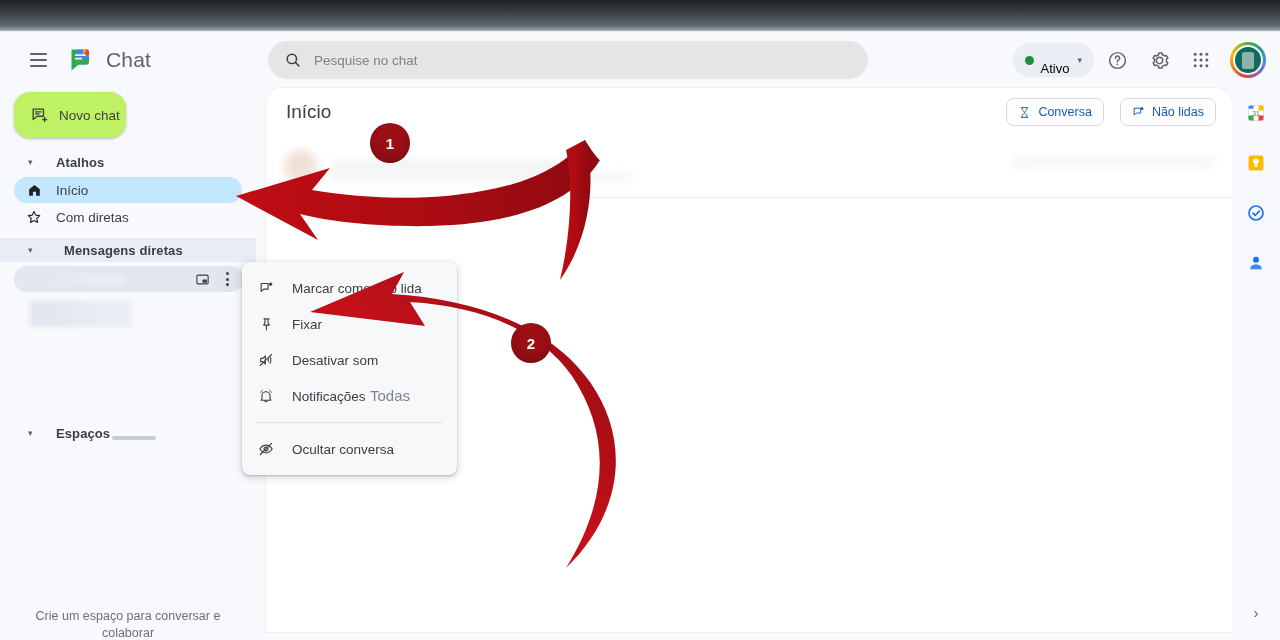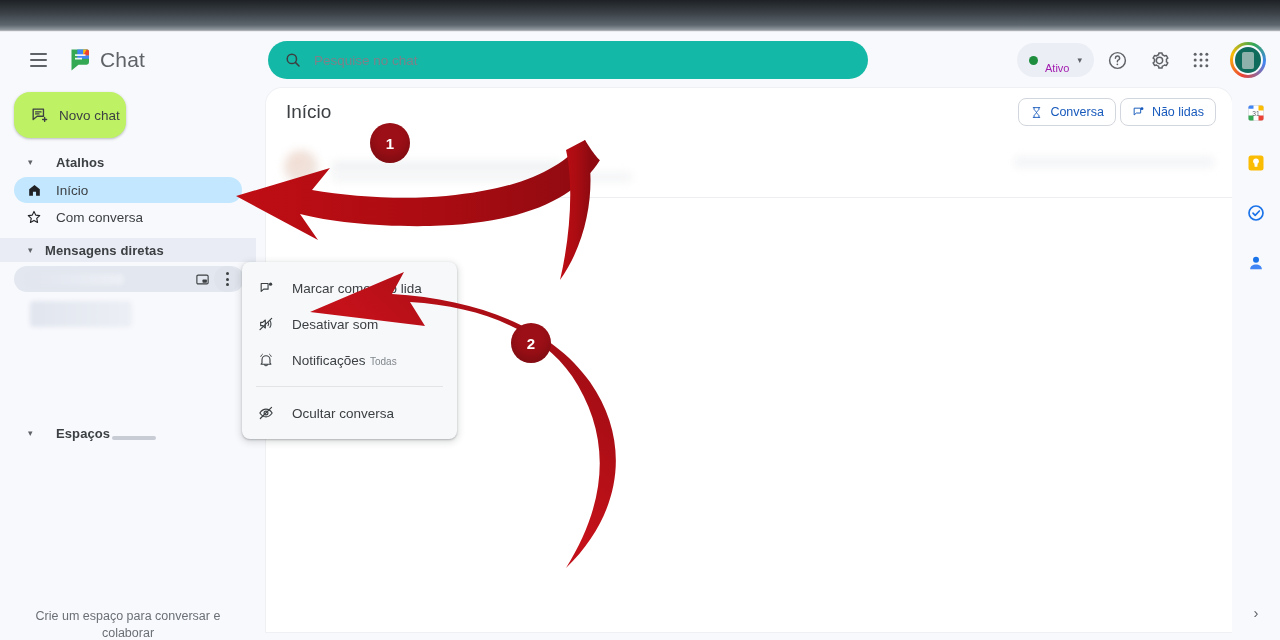--- a/index.html
+++ b/index.html
@@ -26,29 +26,29 @@
     position: absolute; left: 0; top: 32px; width: 1280px; height: 56px;
     background: #f8f9fd;
     display: flex; align-items: center;
   }
   .hamburger {
     width: 40px; height: 40px; margin-left: 18px;
     display: flex; flex-direction: column; justify-content: center; align-items: center; gap: 4px;
     cursor: pointer; border-radius: 50%;
   }
   .hamburger span { display: block; width: 17px; height: 2px; background: #5f6368; border-radius: 1px; }
-  .brand { display: flex; align-items: center; gap: 4px; margin-left: 10px; }
+  .brand { display: flex; align-items: center; gap: 10px; margin-left: 10px; }
   .brand-logo { width: 28px; height: 28px; }
   .brand-name { font-size: 21px; color: #5f6368; letter-spacing: .2px; }
 
   
   .search {
     position: absolute; left: 268px; top: 41px;
     width: 600px; height: 38px;
-    background: #14b8a6; border-radius: 20px;
+    background: #e5e5e5; border-radius: 20px;
     display: flex; align-items: center; padding: 0 16px;
     cursor: text;
   }
   .search svg { flex: none; }
   .search-input {
     border: none; outline: none; background: transparent;
     font-family: "Liberation Sans", sans-serif; font-size: 13.5px;
     color: #3c4043; margin-left: 12px; width: 100%;
   }
   .search-input::placeholder { color: #7d8189; }
@@ -57,21 +57,21 @@
   .appbar-right {
     position: absolute; right: 14px; top: 41px; height: 38px;
     display: flex; align-items: center; gap: 4px;
   }
   .status-chip {
     display: flex; align-items: center; gap: 7px;
     background: #eceef6; border-radius: 18px;
     height: 34px; padding: 0 12px 0 12px; cursor: pointer;
   }
   .status-dot { width: 9px; height: 9px; border-radius: 50%; background: #1e8e3e; }
-  .status-label { font-size: 11px; color: #a21caf; margin-top: 16px; }
+  .status-label { font-size: 13px; color: #000000; margin-top: 16px; }
   .status-caret { font-size: 9px; color: #5f6368; margin-left: 1px; }
   .icon-btn {
     width: 38px; height: 38px; border-radius: 50%;
     display: flex; align-items: center; justify-content: center;
     cursor: pointer;
   }
   .avatar-wrap {
     width: 36px; height: 36px; border-radius: 50%;
     margin-left: 6px; position: relative; cursor: pointer;
     background: conic-gradient(from 200deg, #ea4335, #fbbc04 25%, #34a853 50%, #4285f4 72%, #ea4335 100%);
@@ -114,21 +114,21 @@
     margin: 1px 14px 1px 14px; padding-left: 10px;
     border-radius: 13px; cursor: pointer;
   }
   .nav-item.active { background: #c2e7ff; }
   .nav-icon { width: 20px; display: flex; align-items: center; justify-content: center; color: #202124; }
   .nav-label { font-size: 13.5px; color: #3c4043; margin-left: 12px; }
 
   .dm-header { background: #e9ecf4; height: 24px; display:flex; align-items:center;
                padding-left: 28px; margin-top: 8px; cursor: pointer; }
   .dm-header .caret { width: 14px; }
-  .dm-header .section-title { margin-left: 3px; }
+  .dm-header .section-title { margin-left: 22px; }
 
   .dm-row {
     position: relative; height: 26px; margin: 4px 12px 0 14px;
     background: #e3e7ef; border-radius: 13px;
     display: flex; align-items: center; cursor: pointer;
   }
   .redact {
     background: linear-gradient(90deg,#e1e5ee,#eceff5);
     filter: blur(2.2px);
     border-radius: 4px;
@@ -158,21 +158,21 @@
 
   
   .main {
     position: absolute; left: 266px; top: 88px; width: 966px; height: 544px;
     background: #ffffff; border-radius: 16px 16px 0 0;
     box-shadow: 0 0 0 1px rgba(0,0,0,.035);
     overflow: hidden;
   }
   .main-head { height: 48px; display: flex; align-items: center; padding: 0 16px 0 20px; }
   .main-title { font-size: 19px; color: #3c4043; }
-  .chip-row { margin-left: auto; display: flex; gap: 4px; }
+  .chip-row { margin-left: auto; display: flex; gap: 16px; }
   .chip {
     height: 28px; border: 1px solid #d2d6dd; border-radius: 8px;
     display: flex; align-items: center; gap: 7px; padding: 0 11px;
     font-size: 12.5px; color: #185abc; cursor: pointer; background: #fff;
   }
   .main-row {
     position: relative; height: 62px; border-bottom: 1px solid #eceef1;
     display: flex; align-items: center; padding-left: 18px;
   }
   .blur-avatar { width: 34px; height: 34px; border-radius: 50%;
@@ -192,21 +192,21 @@
   .ctxmenu {
     position: absolute; left: 242px; top: 262px; width: 215px;
     background: #f7f8fa; border-radius: 8px;
     box-shadow: 0 2px 6px 2px rgba(60,64,67,.15), 0 1px 2px rgba(60,64,67,.3);
     padding: 8px 0; z-index: 40;
   }
   .mi { display: flex; align-items: center; min-height: 36px; padding: 0 16px 0 12px; cursor: pointer; }
   .mi-ic { width: 24px; display: flex; align-items: center; justify-content: center; color: #3c4043; flex: none; }
   .mi-txt { margin-left: 14px; }
   .mi-label { font-size: 13.5px; color: #3c4043; line-height: 17px; }
-  .mi-sub { font-size: 10px; color: #80868b; line-height: 15px; margin-top: 18px; }
+  .mi-sub { font-size: 15px; color: #80868b; line-height: 15px; margin-top: 18px; }
   .mi-sep { height: 1px; background: #e2e4e8; margin: 8px 14px; }
 
   
   .anno { position: absolute; left: 0; top: 0; width: 1280px; height: 640px; pointer-events: none; z-index: 60; }
   .badge {
     position: absolute; width: 40px; height: 40px; border-radius: 50%;
     background: #9c0f16; color: #fff; font-size: 15px; font-weight: 700;
     display: flex; align-items: center; justify-content: center;
     z-index: 61; box-shadow: inset 0 -6px 10px rgba(0,0,0,.18);
   }
@@ -309,21 +309,21 @@
       <span class="nav-label">Início</span>
     </div>
 
 
     <div class="nav-item">
       <span class="nav-icon">
         <svg width="16" height="16" viewBox="0 0 24 24">
           <path d="M12 3.6l2.6 5.6 6 .7-4.5 4.2 1.25 6-5.35-3-5.35 3 1.25-6L3.4 9.9l6-.7z" fill="none" stroke="#202124" stroke-width="1.7" stroke-linejoin="round"></path>
         </svg>
       </span>
-      <span class="nav-label">Com conversa</span>
+      <span class="nav-label">Com diretas</span>
     </div>
 
     <div class="dm-header">
       <span class="caret">▾</span>
       <span class="section-title">Mensagens diretas</span>
     </div>
 
     <div class="dm-row">
       <div class="redact"></div>
       <div class="dm-actions">
@@ -422,20 +422,28 @@
     <div class="mi">
       <span class="mi-ic">
         <svg width="15" height="15" viewBox="0 0 24 24">
           <path d="M3.5 4h11v9H7.5l-4 3.5V4z" fill="none" stroke="#3c4043" stroke-width="1.8" stroke-linejoin="round"></path>
           <circle cx="18.5" cy="5" r="2.6" fill="#3c4043"></circle>
         </svg>
       </span>
       <span class="mi-txt"><span class="mi-label">Marcar como não lida</span></span>
     </div>
 
+    <div class="mi">
+      <span class="mi-ic">
+        <svg width="15" height="15" viewBox="0 0 24 24">
+          <path d="M8 3h8M9.5 3v6.2L7.5 13h9l-2-3.8V3M12 13v7.5" fill="none" stroke="#3c4043" stroke-width="1.8" stroke-linecap="round" stroke-linejoin="round"></path>
+        </svg>
+      </span>
+      <span class="mi-txt"><span class="mi-label">Fixar</span></span>
+    </div>
 
     <div class="mi">
       <span class="mi-ic">
         <svg width="16" height="16" viewBox="0 0 24 24">
           <path d="M4 9.5h3l4-3.5v12l-4-3.5H4z" fill="none" stroke="#3c4043" stroke-width="1.7" stroke-linejoin="round"></path>
           <path d="M15 9.5c1.2 1.4 1.2 3.6 0 5M17.8 7c2.2 2.6 2.2 7.4 0 10" fill="none" stroke="#3c4043" stroke-width="1.6" stroke-linecap="round"></path>
           <line x1="3" y1="20.5" x2="20.5" y2="3.5" stroke="#3c4043" stroke-width="1.8" stroke-linecap="round"></line>
         </svg>
       </span>
       <span class="mi-txt"><span class="mi-label">Desativar som</span></span>

